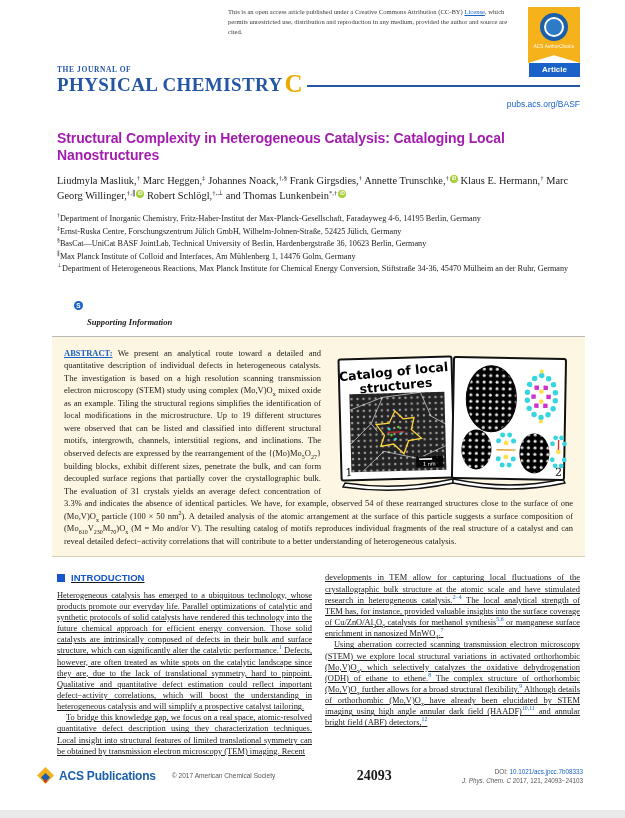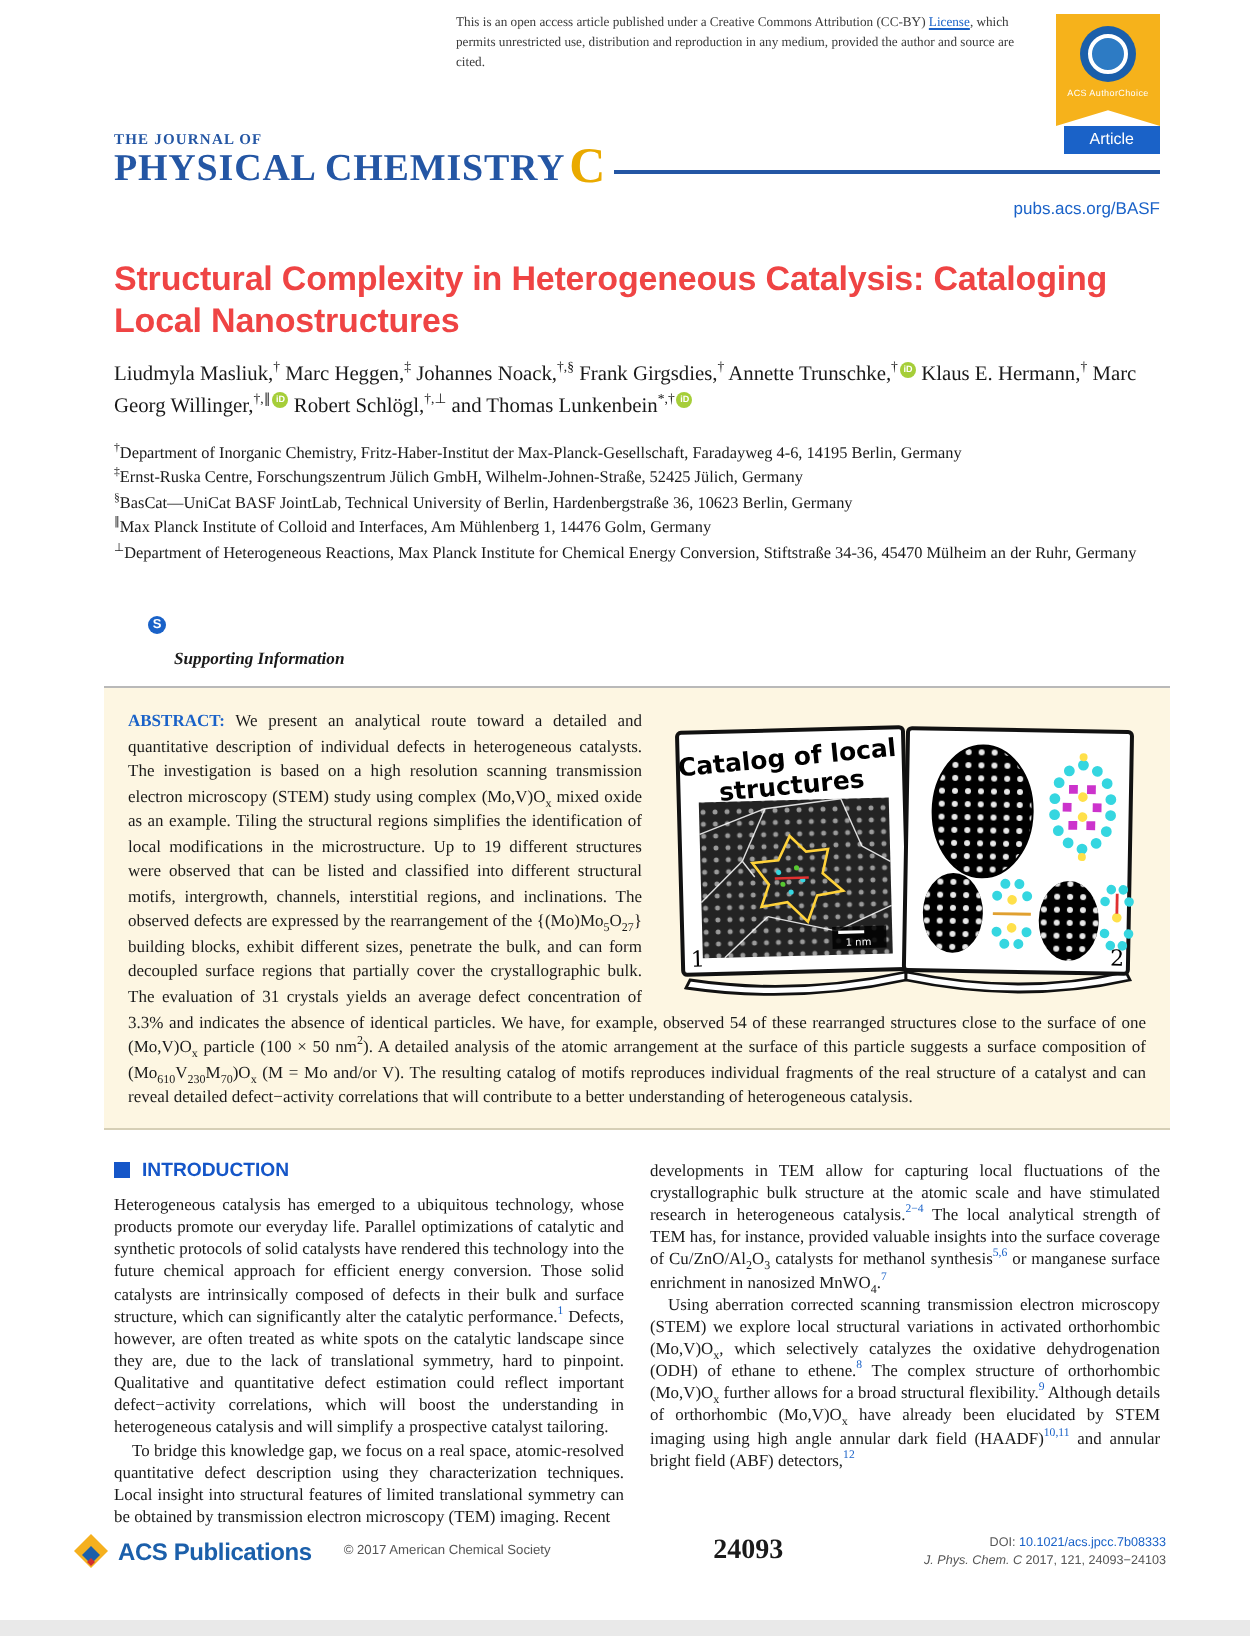--- a/index.html
+++ b/index.html
@@ -25,25 +25,25 @@
   .ribbon-circle-inner { width:20px; height:20px; border-radius:50%; border:2.5px solid #fff; background:#2d7bc4; }
   .ribbon-text { font-family:"Liberation Sans",sans-serif; font-size:4.5px; color:#fff; margin-top:3px; letter-spacing:.2px; }
   
   .masthead { display:flex; align-items:flex-end; margin:2px 45px 0 57px; position:relative; }
   .mast-small { font-size:7.5px; font-weight:bold; color:#2456a4; letter-spacing:.6px; font-family:"Liberation Serif",serif; }
   .mast-big { font-size:19px; font-weight:bold; color:#2456a4; letter-spacing:.4px; line-height:1; font-family:"Liberation Serif",serif; }
   .mast-c { font-size:25px; font-weight:bold; color:#eaaa00; font-family:"Liberation Serif",serif; line-height:.8; margin-left:2px; }
   .mast-line { flex:1; border-bottom:2px solid #2456a4; margin:0 0 7px 4px; }
   .article-badge {
     position:absolute; right:0; top:-2px; background:#1a62c8; color:#fff;
-    font-family:"Liberation Sans",sans-serif; font-size:8px; font-weight:normal; padding:2px 13px 3px;
+    font-family:"Liberation Sans",sans-serif; font-size:8px; font-weight:bold; padding:2px 13px 3px;
   }
   .site-row { text-align:right; margin:5px 45px 0 0; font-family:"Liberation Sans",sans-serif; font-size:8.5px; color:#1a62c8; }
   
-  .title { margin:21px 45px 0 57px; font-family:"Liberation Sans",sans-serif; font-size:17px; font-weight:bold; line-height:1.22; color:#ef4444; letter-spacing:-.1px; }
+  .title { margin:21px 45px 0 57px; font-family:"Liberation Sans",sans-serif; font-size:14px; font-weight:bold; line-height:1.22; color:#a21caf; letter-spacing:-.1px; }
   .authors { margin:9px 45px 0 57px; font-size:10.4px; line-height:1.45; }
   .author sup { font-size:6.8px; }
   .orcid {
     display:inline-block; width:8px; height:8px; border-radius:50%; background:#a6ce39; color:#fff;
     font-family:"Liberation Sans",sans-serif; font-size:4.5px; font-weight:bold; text-align:center; line-height:8px;
     vertical-align:super; margin-left:1px;
   }
   .affils { margin:10px 45px 0 57px; font-size:8.2px; line-height:1.52; }
   .affil sup { font-size:5.8px; }
   .supporting { margin:9px 45px 0 74px; font-size:8.6px; font-style:italic; display:flex; align-items:center; gap:4px; }
@@ -51,24 +51,24 @@
     width:9px; height:9px; border-radius:50%; background:#1a62c8; color:#fff; font-style:normal;
     font-family:"Liberation Sans",sans-serif; font-size:6.5px; font-weight:bold; text-align:center; line-height:9px; flex:0 0 auto;
   }
   
   .abstract-box {
     margin:9px 40px 0 52px; background:#fdf6e2; border-top:1px solid #b9b9b9; border-bottom:1px solid #d6cfb6;
     padding:10px 12px 9px; overflow:hidden;
   }
   .abs-figure { float:right; width:242px; height:148px; margin:0 0 2px 10px; }
   .abs-text { font-size:8.5px; line-height:12.55px; text-align:justify; }
-  .abs-label { color:#1a62c8; font-weight:bold; }
+  .abs-label { color:#1a62c8; font-weight:bold;text-decoration:underline; }
   .abs-text sub { font-size:6px; } .abs-text sup { font-size:6px; }
   
-  .body-cols { display:flex; gap:13px; margin:15px 45px 0 57px; }
+  .body-cols { display:flex; gap:13px; margin:15px 45px 0 57px;text-decoration:underline; }
   .col { width:50%; font-size:8.45px; line-height:11.15px; text-align:justify; }
   .col p sub { font-size:6px; } .col p sup { font-size:5.8px; color:#1a62c8; }
   .col p.indent { text-indent:9px; }
   .sec-head { font-family:"Liberation Sans",sans-serif; font-size:9.6px; font-weight:bold; color:#1556c8; margin-bottom:6px; display:flex; align-items:center; gap:6px; }
   .sec-square { width:8px; height:8px; background:#1556c8; flex:0 0 auto; }
   .dates-box { margin-top:9px; border-top:1.5px solid #2456a4; padding-top:5px; }
   .date-row { display:flex; font-size:8.4px; line-height:1.5; }
   .date-label { width:54px; color:#1a62c8; font-weight:bold; font-style:italic; flex:0 0 auto; }
   
   .footer { position:absolute; left:37px; right:42px; bottom:26px; display:flex; align-items:center; }

